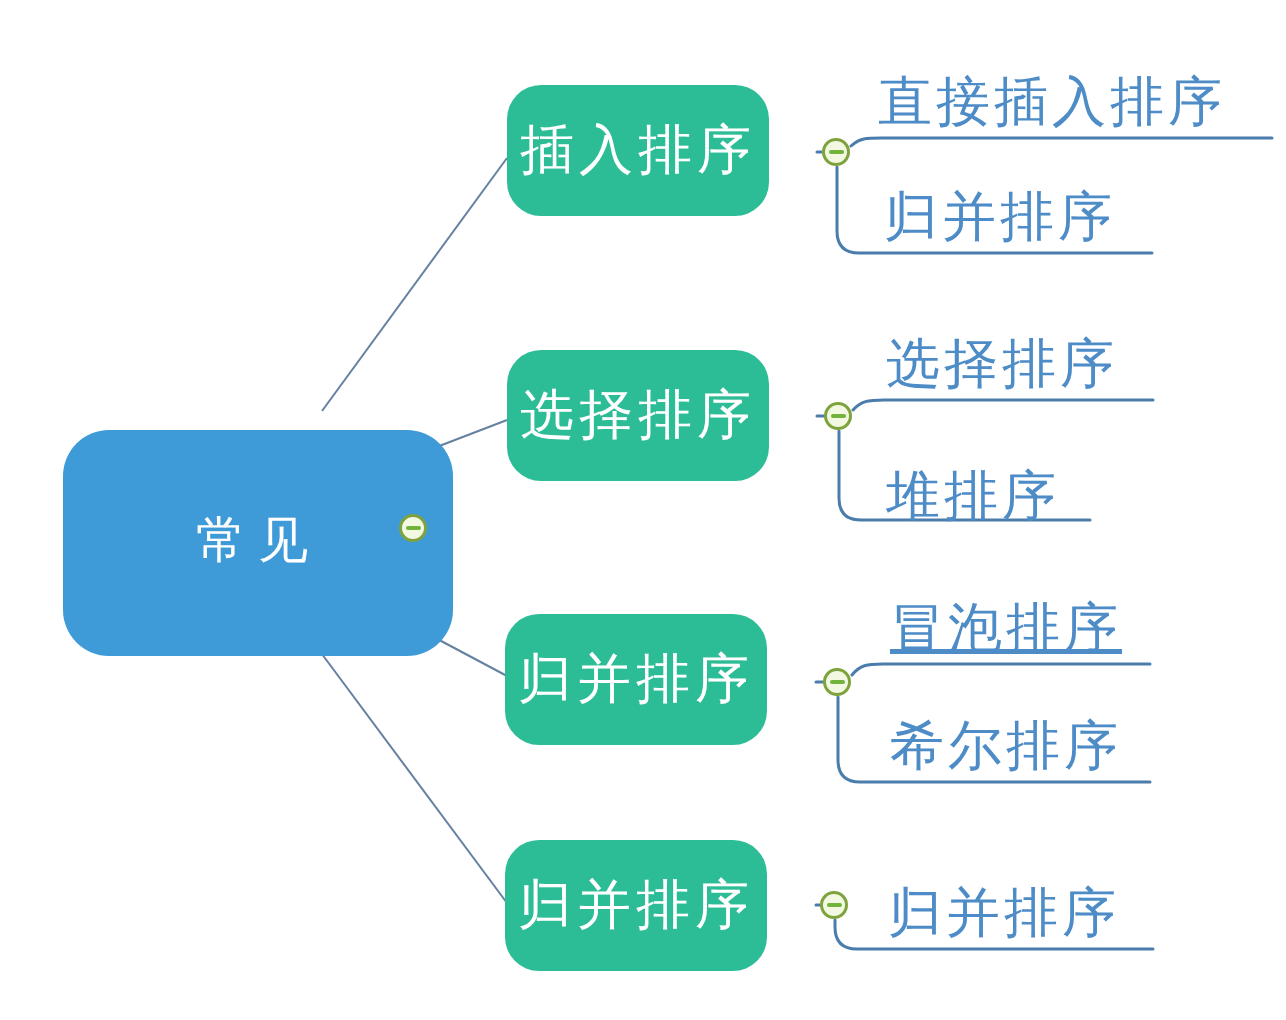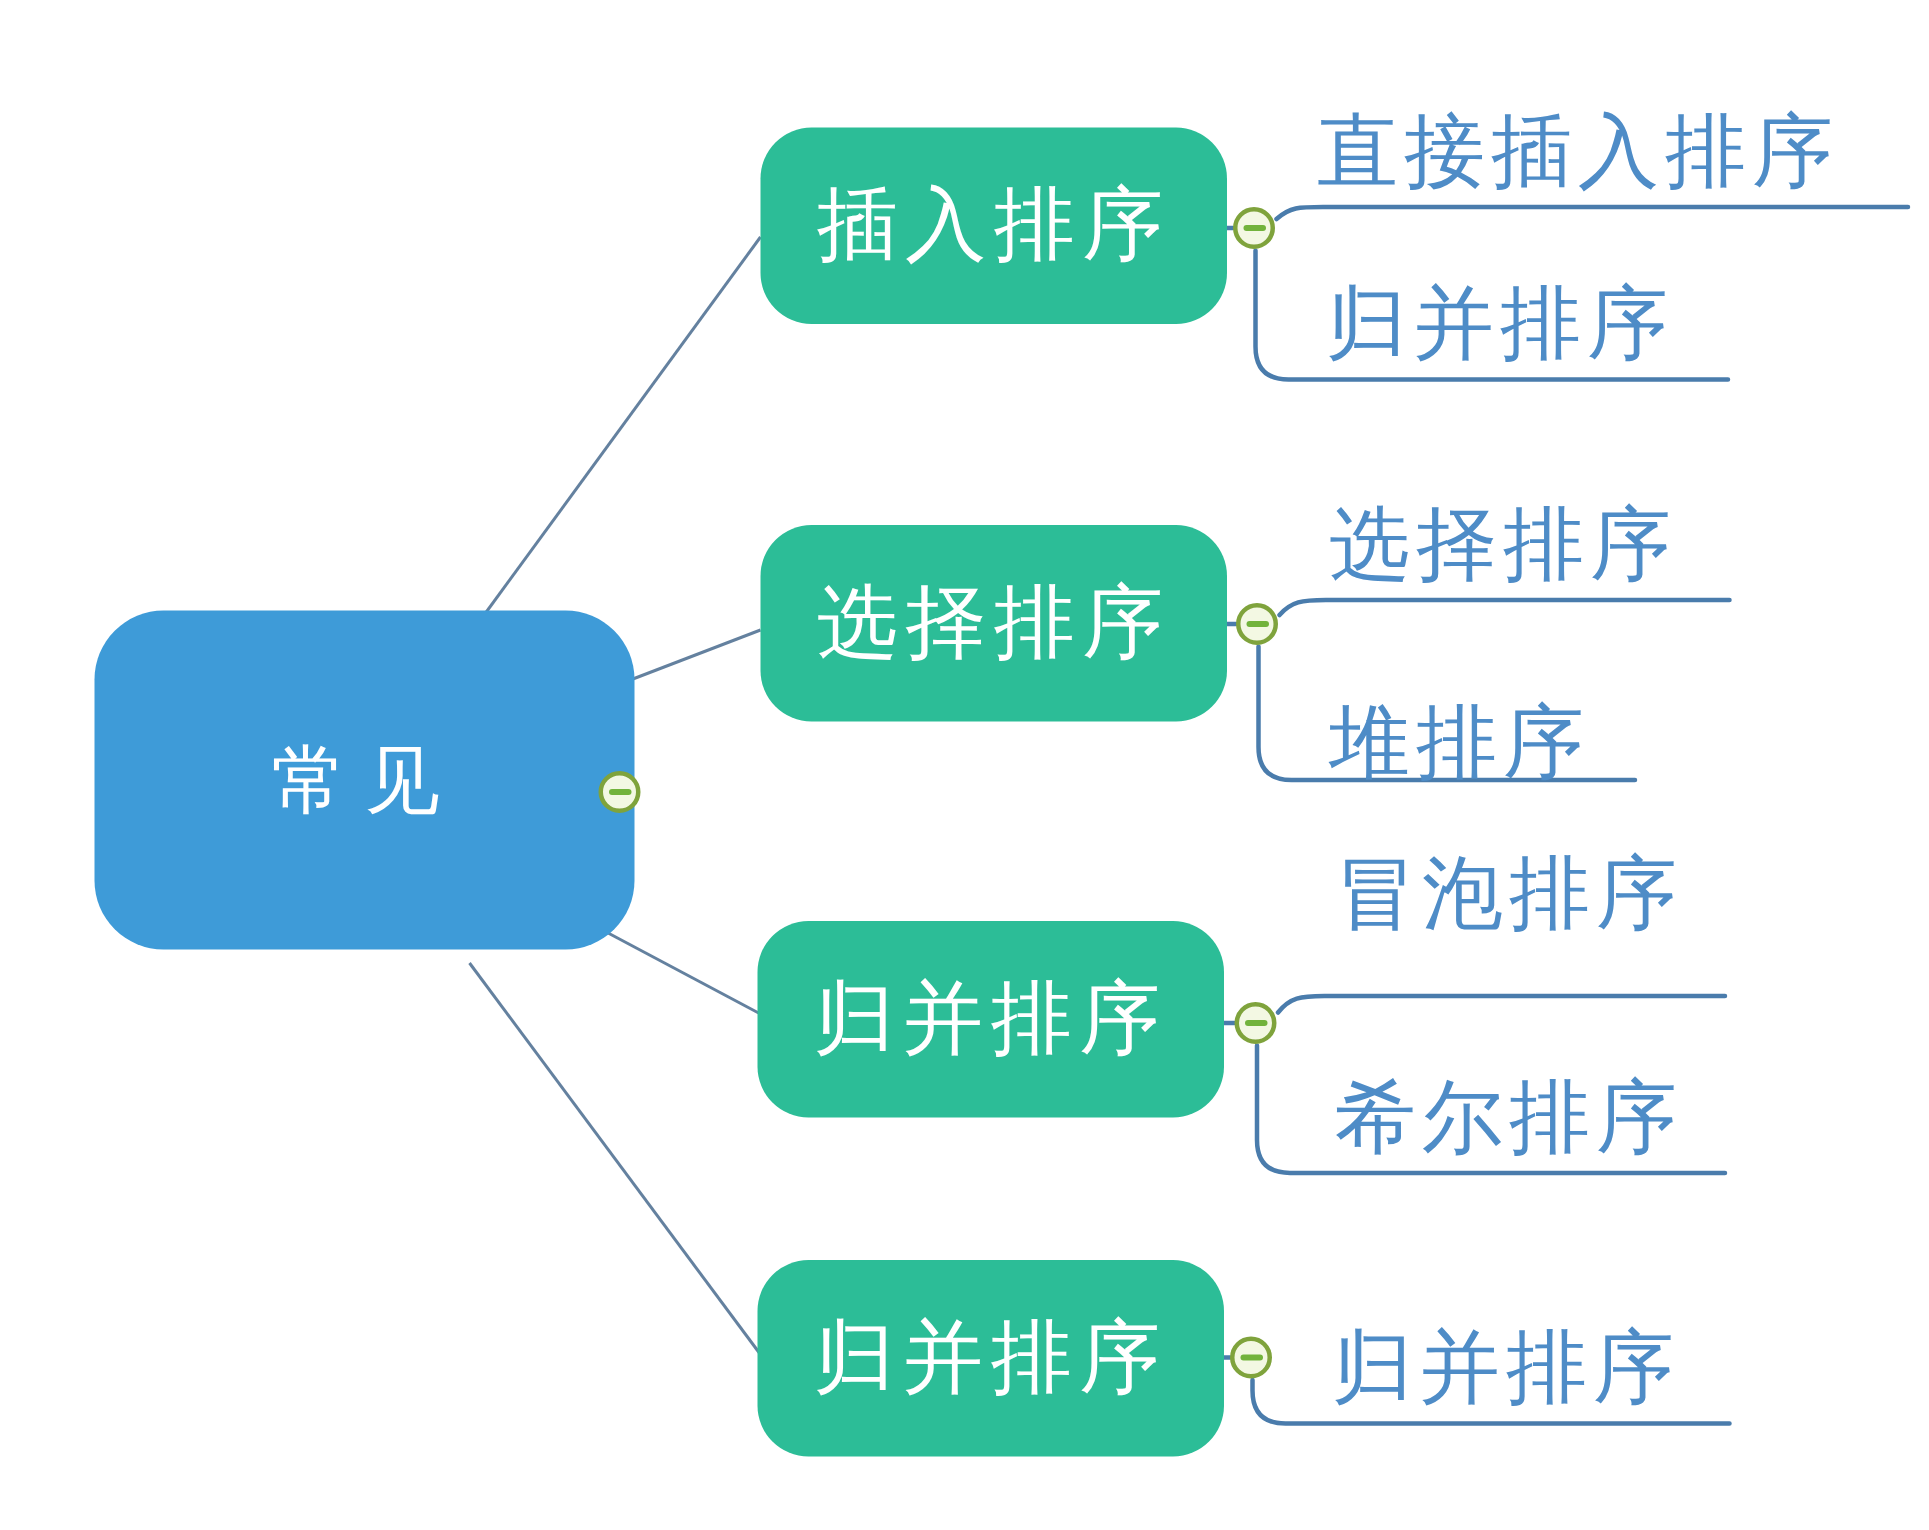--- a/index.html
+++ b/index.html
@@ -8,27 +8,27 @@
     font-family:"Liberation Sans", sans-serif;overflow:hidden;
   }
   svg.connectors{position:absolute;left:0;top:0;}
   .root-edge{fill:none;stroke:var(--edge);stroke-width:2;}
   .child-edge{fill:none;stroke:var(--child-edge);stroke-width:3;stroke-linecap:round;}
   .topic{
     position:absolute;display:flex;align-items:center;justify-content:center;
     color:var(--topic-text);cursor:default;
   }
   .root{
-    left:63px;top:407px;width:360px;height:226px;
+    left:63px;top:430px;width:390px;height:226px;
     background:var(--root-fill);border-radius:46px;
     font-size:50px;letter-spacing:12px;line-height:1.5;
-    flex-direction:column;text-align:center;
+    flex-direction:column;text-align:center;font-family:Liberation Mono, monospace;
   }
   .branch{
-    width:311px;height:131px;background:var(--branch-fill);
+    width:262px;height:131px;background:var(--branch-fill);
     border-radius:34px;font-size:54px;letter-spacing:5px;white-space:nowrap;
   }
   .b1{left:507px;top:85px;}
   .b2{left:507px;top:350px;}
   .b3{left:505px;top:614px;}
   .b4{left:505px;top:840px;}
   .leaf{
     position:absolute;font-size:54px;line-height:62px;letter-spacing:4px;
     color:var(--subtopic-text);white-space:nowrap;cursor:default;
   }
@@ -80,21 +80,21 @@
   <span>归并排序</span>
 </div>
 <div class="topic branch b4">
   <span>归并排序</span>
 </div>
 
 <div class="leaf" style="left:878px;top:70px;text-align:right;">直接插入排序</div>
 <div class="leaf" style="left:884px;top:185px;">归并排序</div>
 <div class="leaf" style="left:886px;top:332px;">选择排序</div>
 <div class="leaf" style="left:886px;top:464px;">堆排序</div>
-<div class="leaf" style="left:890px;top:565px;">冒泡排序</div>
+<div class="leaf" style="left:890px;top:596px;text-decoration:underline;">冒泡排序</div>
 <div class="leaf" style="left:890px;top:714px;">希尔排序</div>
 <div class="leaf" style="left:888px;top:881px;">归并排序</div>
 
 <div class="collapse" style="left:399px;top:514px;">
   <span class="bar"></span>
 </div>
 <div class="collapse" style="left:822px;top:138px;">
   <span class="bar"></span>
 </div>
 <div class="collapse" style="left:824px;top:402px;">

